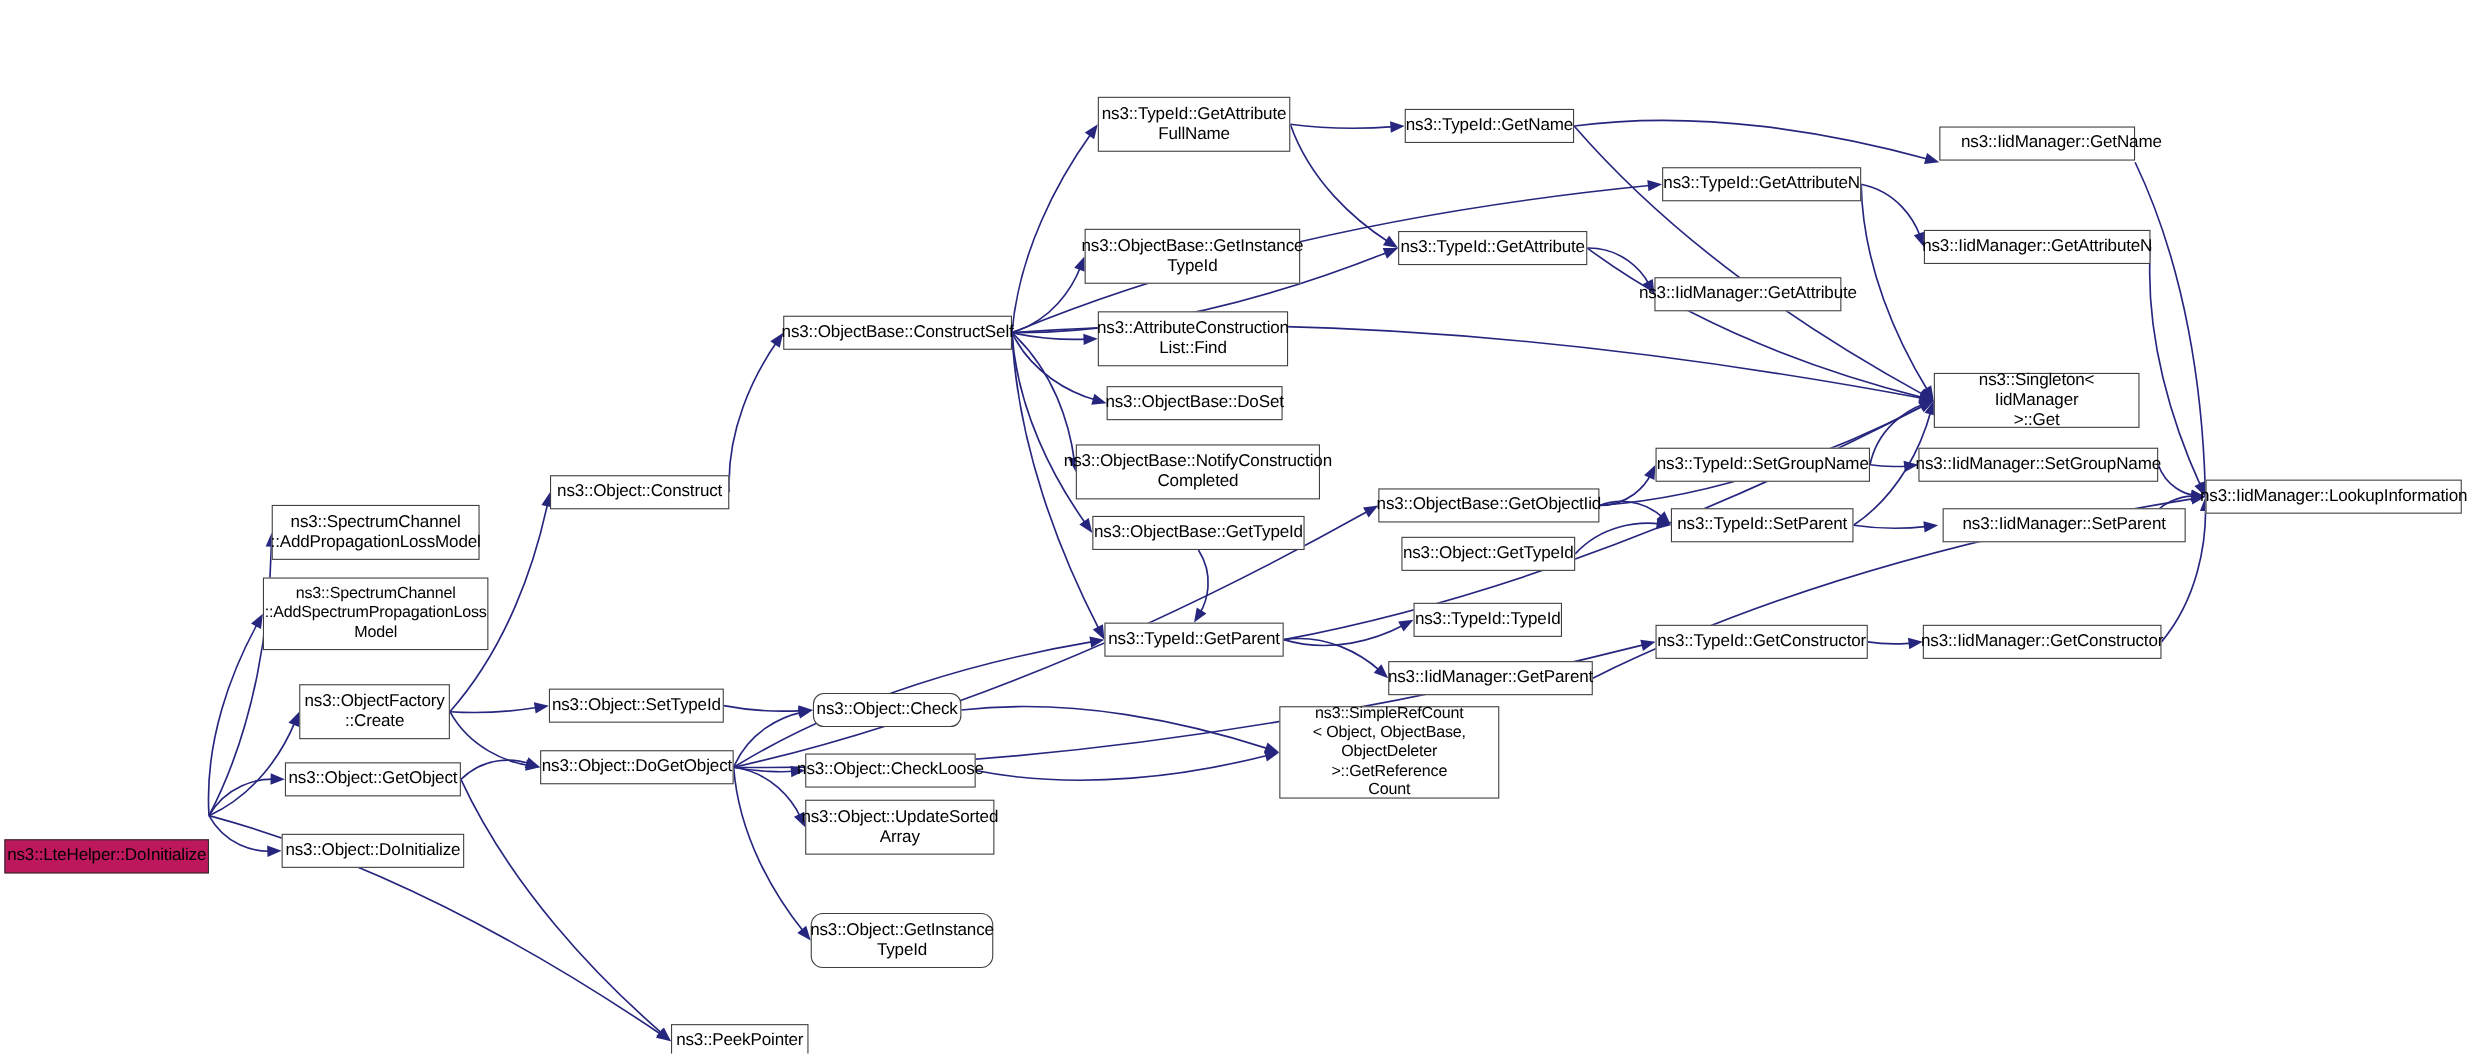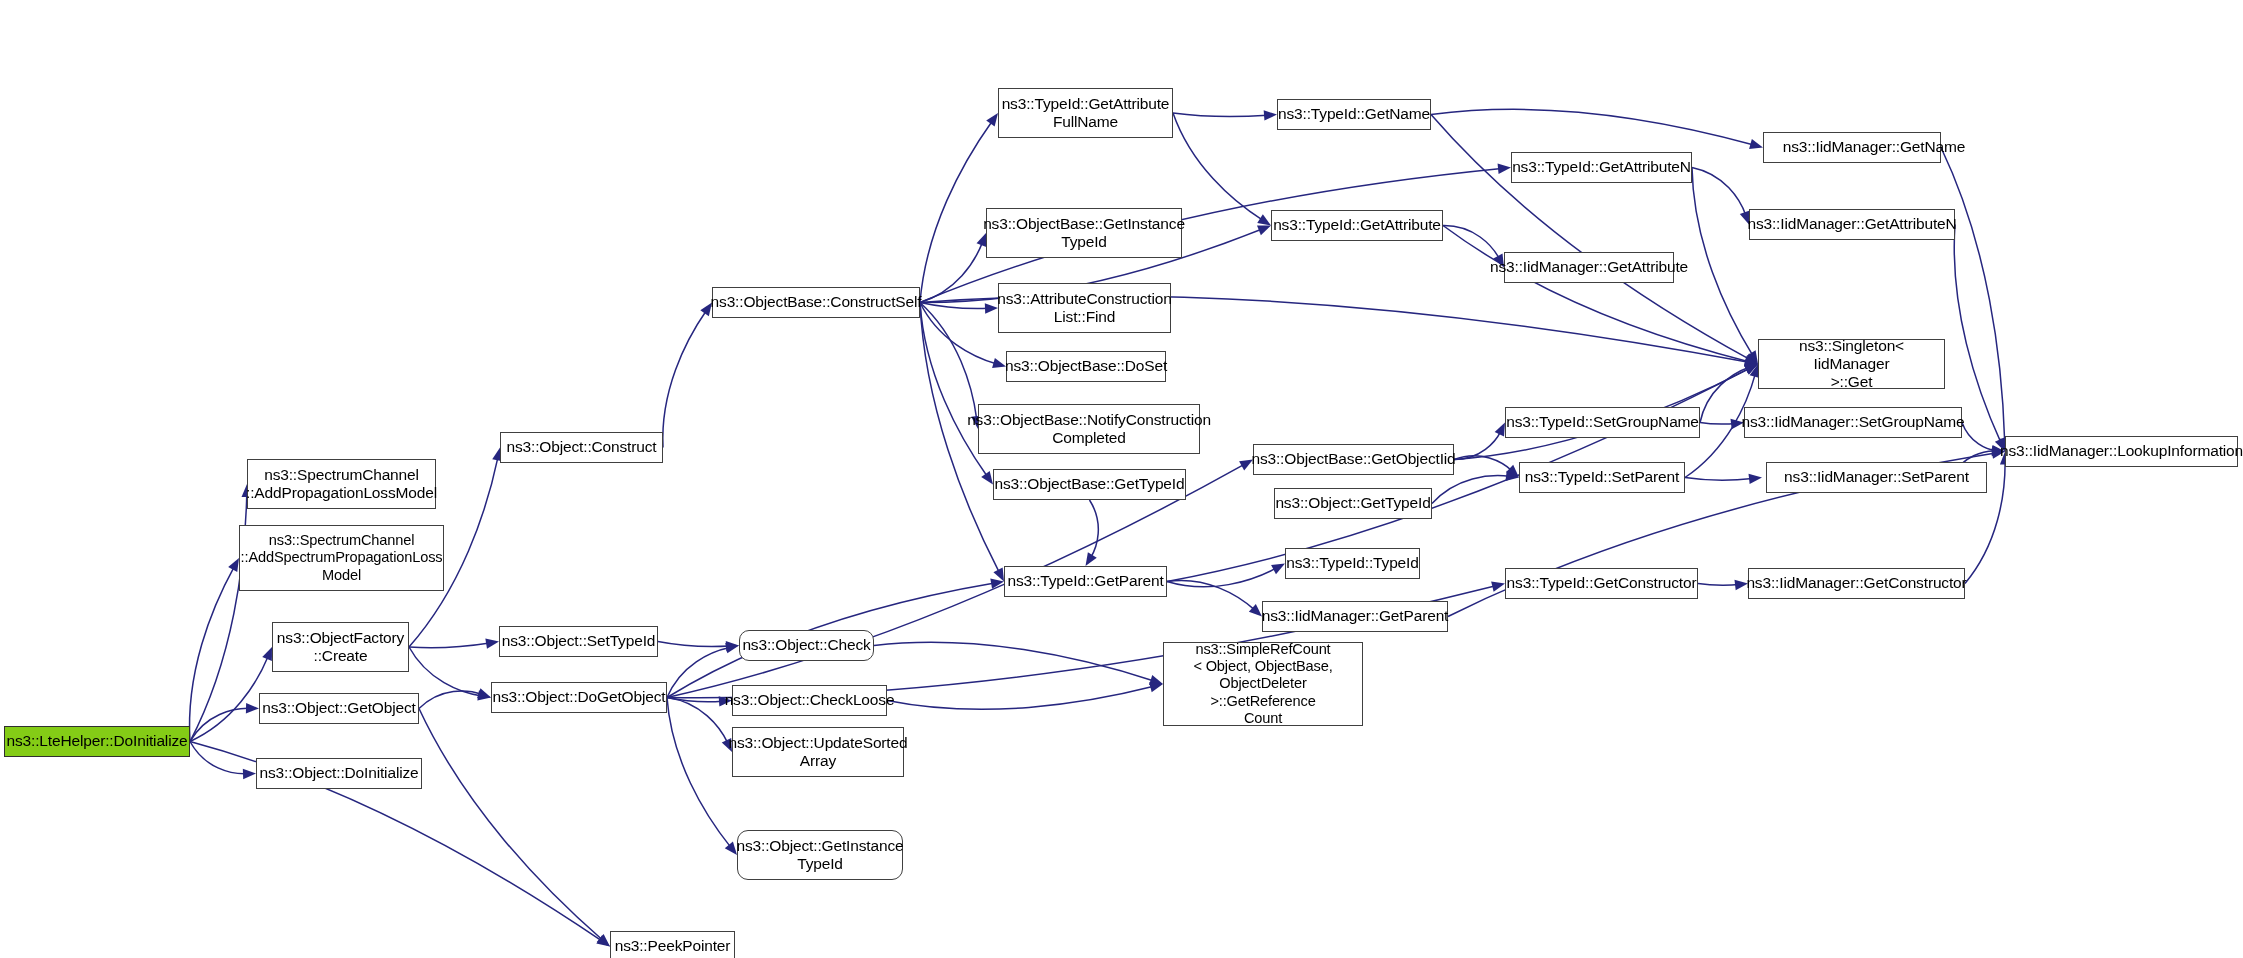--- a/index.html
+++ b/index.html
@@ -41,22 +41,23 @@
     justify-content: center;
     text-align: center;
     font-family: "Liberation Sans", sans-serif;
     font-size: 15.5px;
     line-height: 1.18;
     padding: 1px 4px;
     white-space: pre-line;
     letter-spacing: -0.15px;
   }
   .node.root {
-    background: #84cc16;
+    background: #be185d;
     border-color: #2f2f2f;
+    margin-top: 37px;
   }
   .node.small {
     font-size: 14.6px;
   }
 </style>
 </head>
 <body>
 
 <div id="canvas">
   <svg id="edge-layer" viewBox="0 0 2243 958" xmlns="http://www.w3.org/2000/svg">
@@ -201,21 +202,21 @@
       <div class="node" style="left: 1006px; top: 351px; width: 160px; height: 31px;"><span>ns3::ObjectBase::DoSet</span></div>
       <div class="node" style="left: 978px; top: 404px; width: 222px; height: 50px;"><span>ns3::ObjectBase::NotifyConstruction
 Completed</span></div>
       <div class="node" style="left: 993px; top: 469px; width: 193px; height: 31px;"><span>ns3::ObjectBase::GetTypeId</span></div>
       <div class="node" style="left: 998px; top: 88px; width: 175px; height: 50px;"><span>ns3::TypeId::GetAttribute
 FullName</span></div>
       <div class="node" style="left: 1277px; top: 99px; width: 154px; height: 31px;"><span>ns3::TypeId::GetName</span></div>
       <div class="node" style="left: 1511px; top: 152px; width: 181px; height: 31px;"><span>ns3::TypeId::GetAttributeN</span></div>
       <div class="node" style="left: 1271px; top: 210px; width: 172px; height: 31px;"><span>ns3::TypeId::GetAttribute</span></div>
       <div class="node" style="left: 1504px; top: 252px; width: 170px; height: 31px;"><span>ns3::IidManager::GetAttribute</span></div>
-      <div class="node" style="left: 1763px; top: 132px; width: 178px; height: 31px; padding-left: 48px;"><span>ns3::IidManager::GetName</span></div>
+      <div class="node" style="left: 1763px; top: 115px; width: 178px; height: 31px; padding-left: 48px;"><span>ns3::IidManager::GetName</span></div>
       <div class="node" style="left: 1749px; top: 209px; width: 206px; height: 31px;"><span>ns3::IidManager::GetAttributeN</span></div>
       <div class="node" style="left: 1758px; top: 339px; width: 187px; height: 50px;"><span>ns3::Singleton&lt; IidManager
 &gt;::Get</span></div>
       <div class="node" style="left: 1253px; top: 444px; width: 201px; height: 31px;"><span>ns3::ObjectBase::GetObjectIid</span></div>
       <div class="node" style="left: 1274px; top: 488px; width: 158px; height: 31px;"><span>ns3::Object::GetTypeId</span></div>
       <div class="node" style="left: 1004px; top: 566px; width: 163px; height: 31px;"><span>ns3::TypeId::GetParent</span></div>
       <div class="node" style="left: 1285px; top: 548px; width: 135px; height: 31px;"><span>ns3::TypeId::TypeId</span></div>
       <div class="node" style="left: 1262px; top: 601px; width: 186px; height: 31px;"><span>ns3::IidManager::GetParent</span></div>
       <div class="node" style="left: 1505px; top: 407px; width: 195px; height: 31px;"><span>ns3::TypeId::SetGroupName</span></div>
       <div class="node" style="left: 1519px; top: 462px; width: 166px; height: 31px;"><span>ns3::TypeId::SetParent</span></div>

